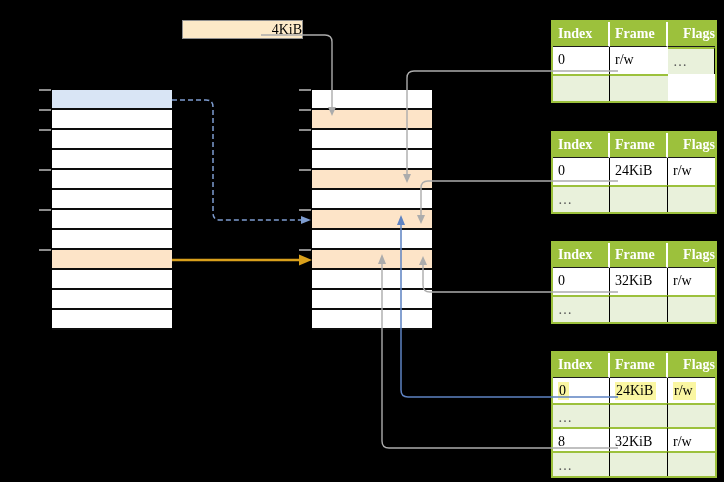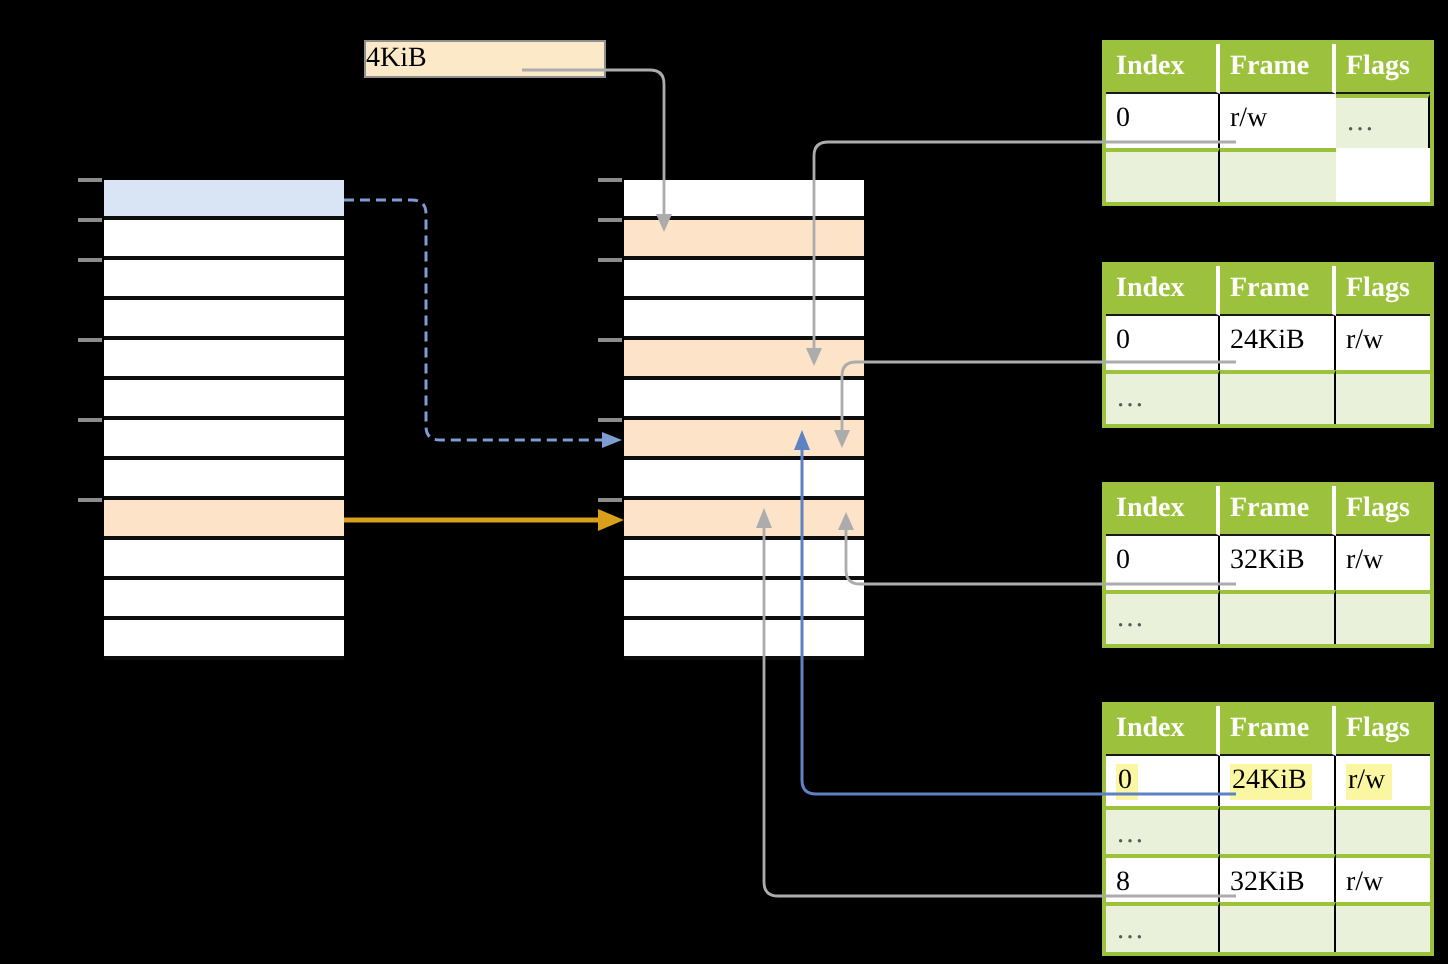--- a/index.html
+++ b/index.html
@@ -8,33 +8,33 @@
 
   
   .mem-col{position:absolute;width:120px;height:240px;}
   .mem-row{height:20px;box-sizing:border-box;background:#fff;border-bottom:2px solid #0d0d0d;}
   .mem-row.blue{background:var(--row_blue);}
   .mem-row.orange{background:var(--row_orange);}
   .tick{position:absolute;left:-13px;width:12px;height:2px;background:var(--tick_gray);}
 
   
   .size-label{position:absolute;left:182px;top:20px;width:121px;height:19px;box-sizing:border-box;
-              background:var(--label_cream);border:1px solid #8f8f8f;text-align:left;
+              background:var(--label_cream);border:1px solid #8f8f8f;text-align:right;
               line-height:17px;font-size:14px;color:#000;}
 
   
   .ftable{position:absolute;left:551px;width:166px;box-sizing:border-box;
           border:2px solid var(--table_border_green);background:#fff;display:grid;
           grid-template-columns:57px 58px 47px;font-size:14px;}
   .ft-a{grid-template-rows:25px 27px 27px;}
   .ft-b{grid-template-rows:25px 25px 24px 24px 25px;}
   .cell{box-sizing:border-box;padding-left:5px;overflow:hidden;white-space:nowrap;}
   .hcell{background:var(--header_green);color:#fff;font-weight:bold;line-height:23px;
          border-right:2px solid #fff;border-bottom:1px solid #1a1a1a;}
-  .hcell.col2{border-right:none;}
+  .hcell.col2{border-right:none;text-align:right;}
   .dcell{background:#fff;color:#000;line-height:25px;border-right:1px solid #000;}
   .dcell.col2{border-right:none;}
   .dcell.rsep{border-top:2px solid var(--table_border_green);}
   .dcell.dots{background:var(--row_light_green);color:#595959;letter-spacing:1px;}
   .hl{background:var(--row_yellow_hl);padding:1px 3px 2px 1px;}
 
   
   .overlay{position:absolute;left:0;top:0;pointer-events:none;}
   .c-gray{stroke:var(--arrow_gray);fill:none;stroke-width:1.4;}
   .c-orange{stroke:var(--arrow_orange);fill:none;stroke-width:2.5;}

